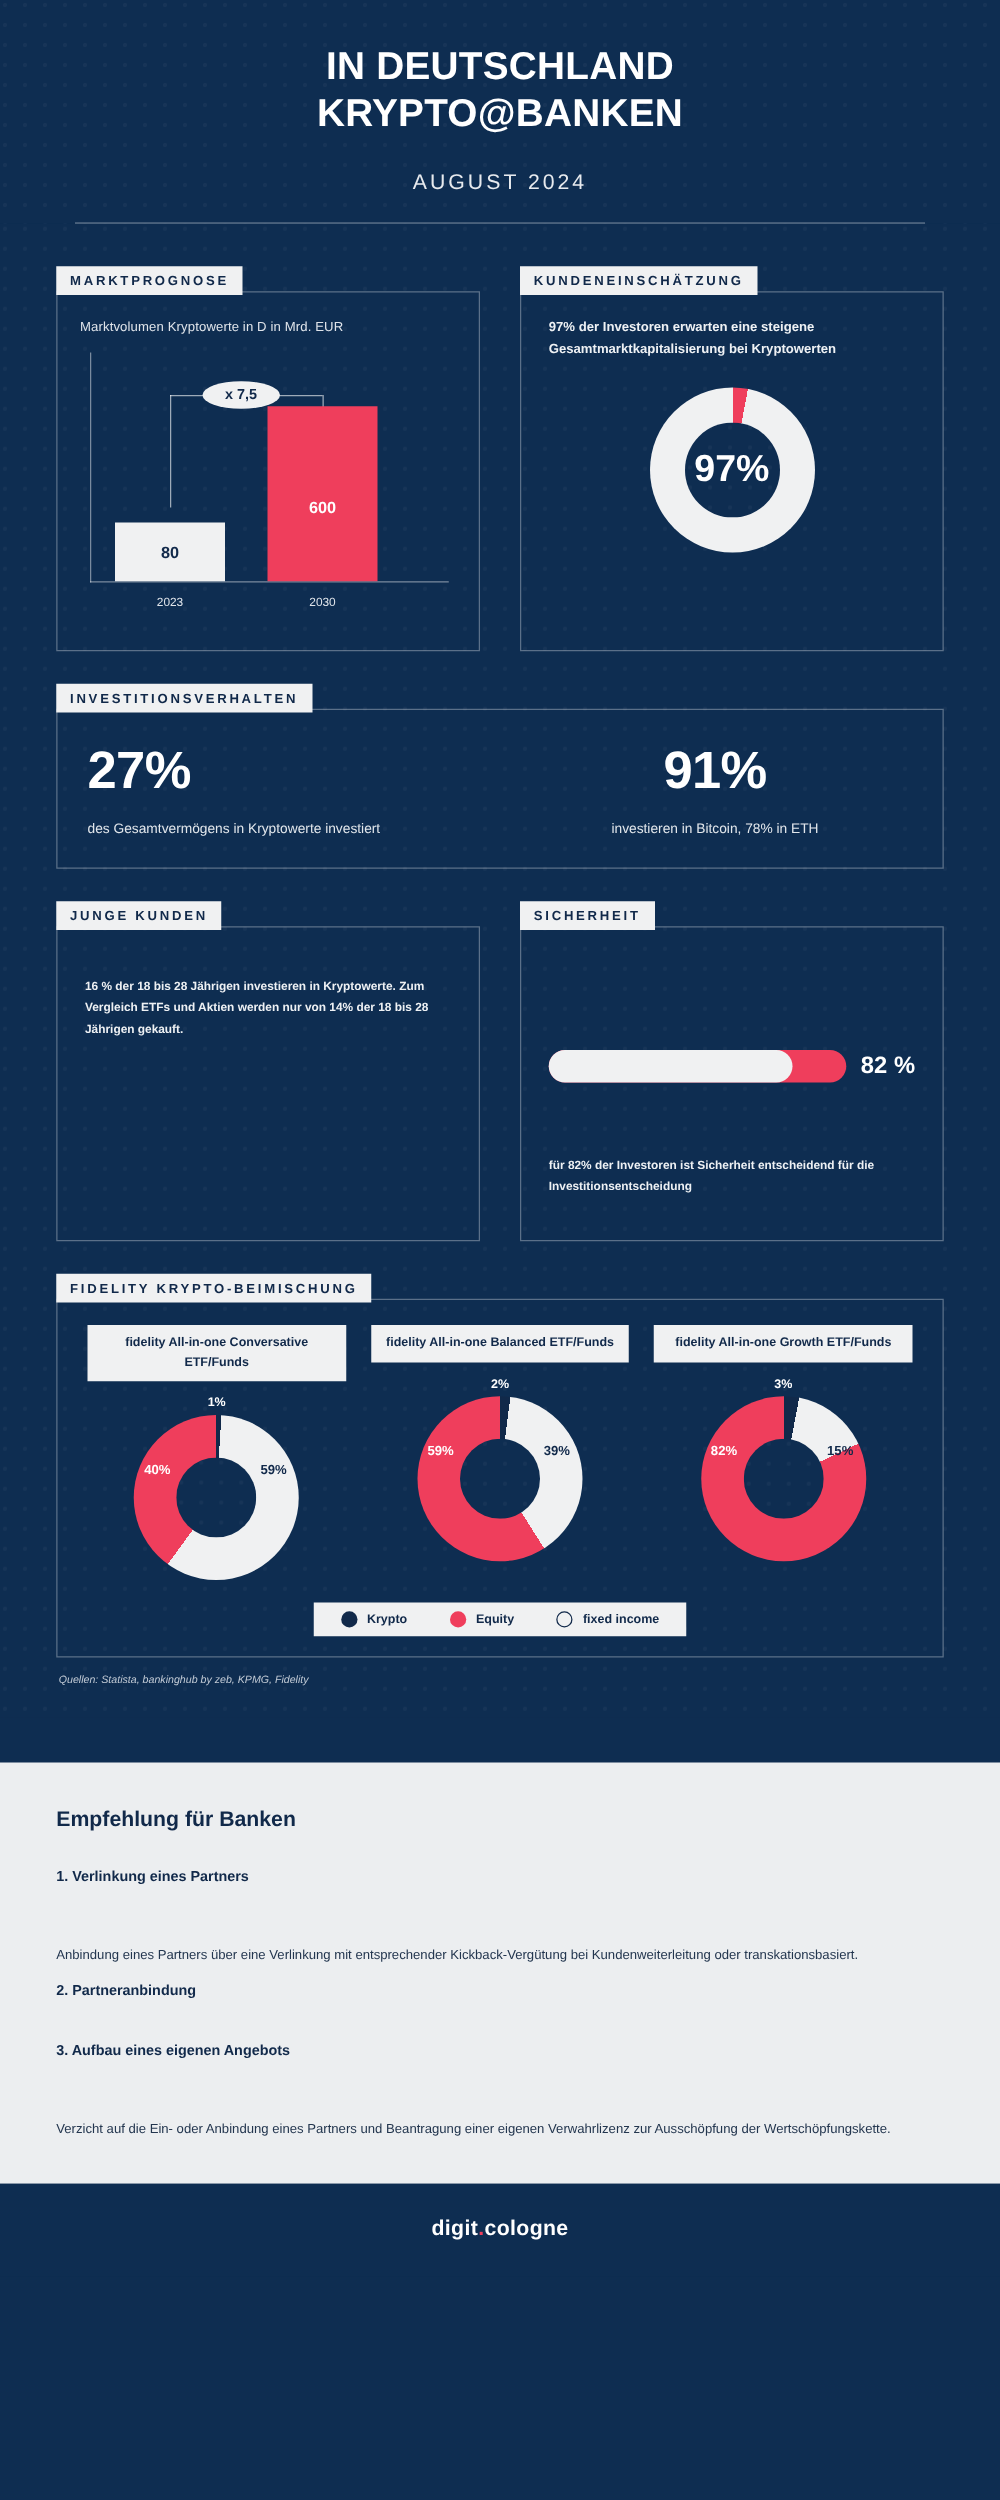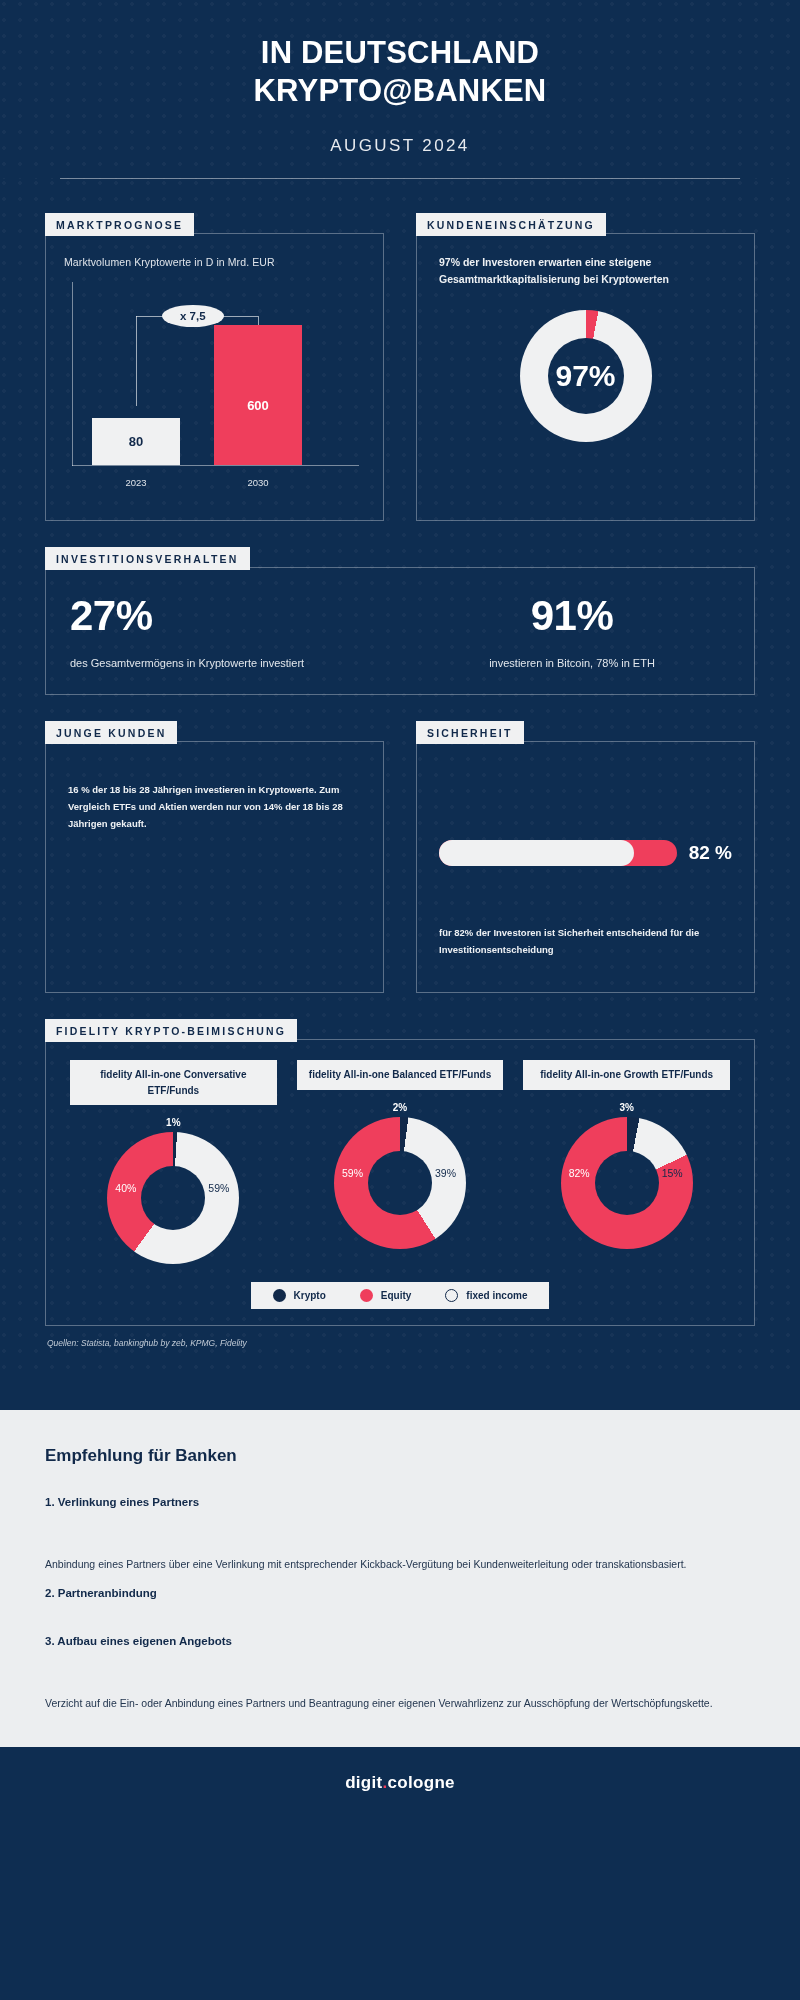--- a/index.html
+++ b/index.html
@@ -123,21 +123,21 @@
     line-height: 1.55; padding: 7px 4px; margin: 0 4px;
   }
   .fid-top { font-size: 10px; font-weight: 700; color: #fff; margin-top: 12px; }
   .fid-donut-box { position: relative; width: 132px; height: 132px; margin: 4px auto 0; }
   .fid-donut { width: 132px; height: 132px; border-radius: 50%; }
   .fid-hole {
     position: absolute; inset: 34px; border-radius: 50%; background: #0e2d51;
     background-image: radial-gradient(circle at 4px 4px, rgba(255,255,255,.035) 1.6px, transparent 1.8px);
     background-size: 16px 16px;
   }
-  .fid-lbl { position: absolute; font-size: 10.5px; font-weight: 400; margin-top: 12px; }
+  .fid-lbl { position: absolute; font-size: 10.5px; font-weight: 700; }
   .lbl-left { left: 8px; top: 38px; color: #fff; }
   .lbl-right { right: 10px; top: 38px; color: #11294a; }
 
   .legend {
     margin: 18px auto 0; background: #f0f1f2; color: #11294a;
     display: flex; justify-content: flex-end; gap: 34px; align-items: center;
     padding: 7px 22px; width: fit-content; font-size: 10px; font-weight: 700;
   }
   .lg-item { display: flex; align-items: center; gap: 8px; }
   .dot { width: 13px; height: 13px; border-radius: 50%; }

